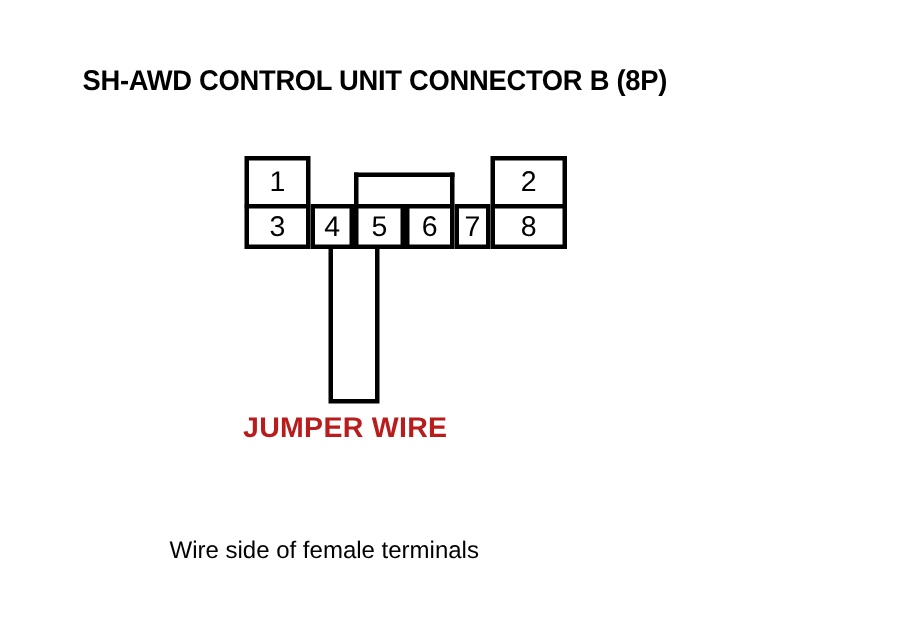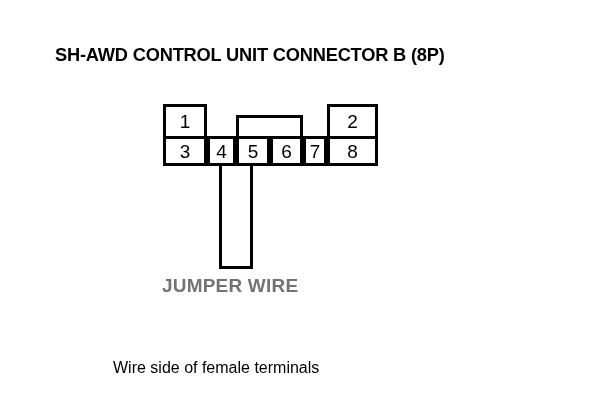--- a/index.html
+++ b/index.html
@@ -125,21 +125,21 @@
   }
 
   
   .jumper-label {
     position: absolute;
     left: 162px;
     top: 259px;
     font-size: 19px;
     font-weight: bold;
     letter-spacing: 0.2px;
-    color: #737373;
+    color: #b91c1c;
     white-space: nowrap;
   }
 
   .caption {
     position: absolute;
     left: 113px;
     top: 343px;
     font-size: 16px;
     font-weight: normal;
     color: #000000;

